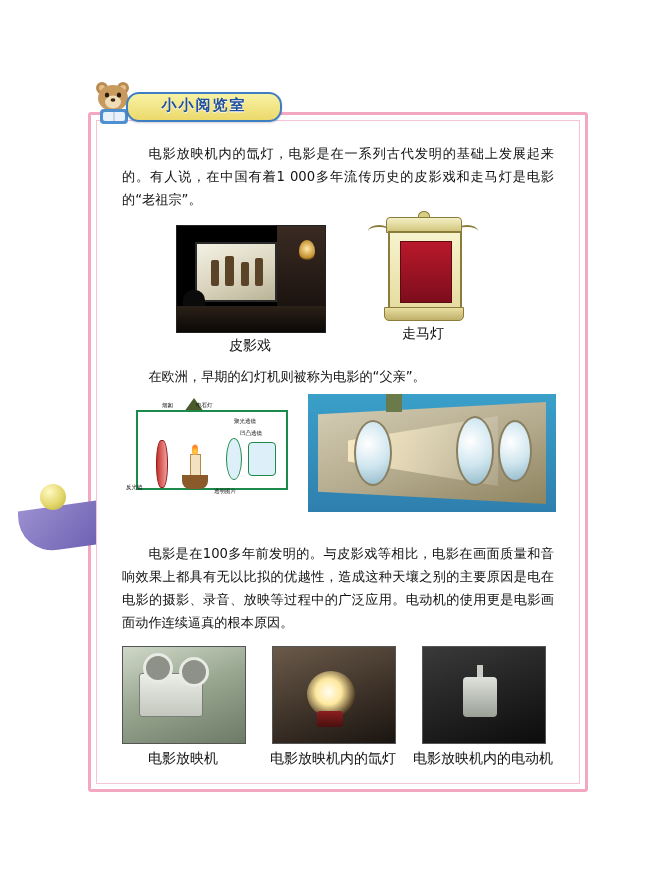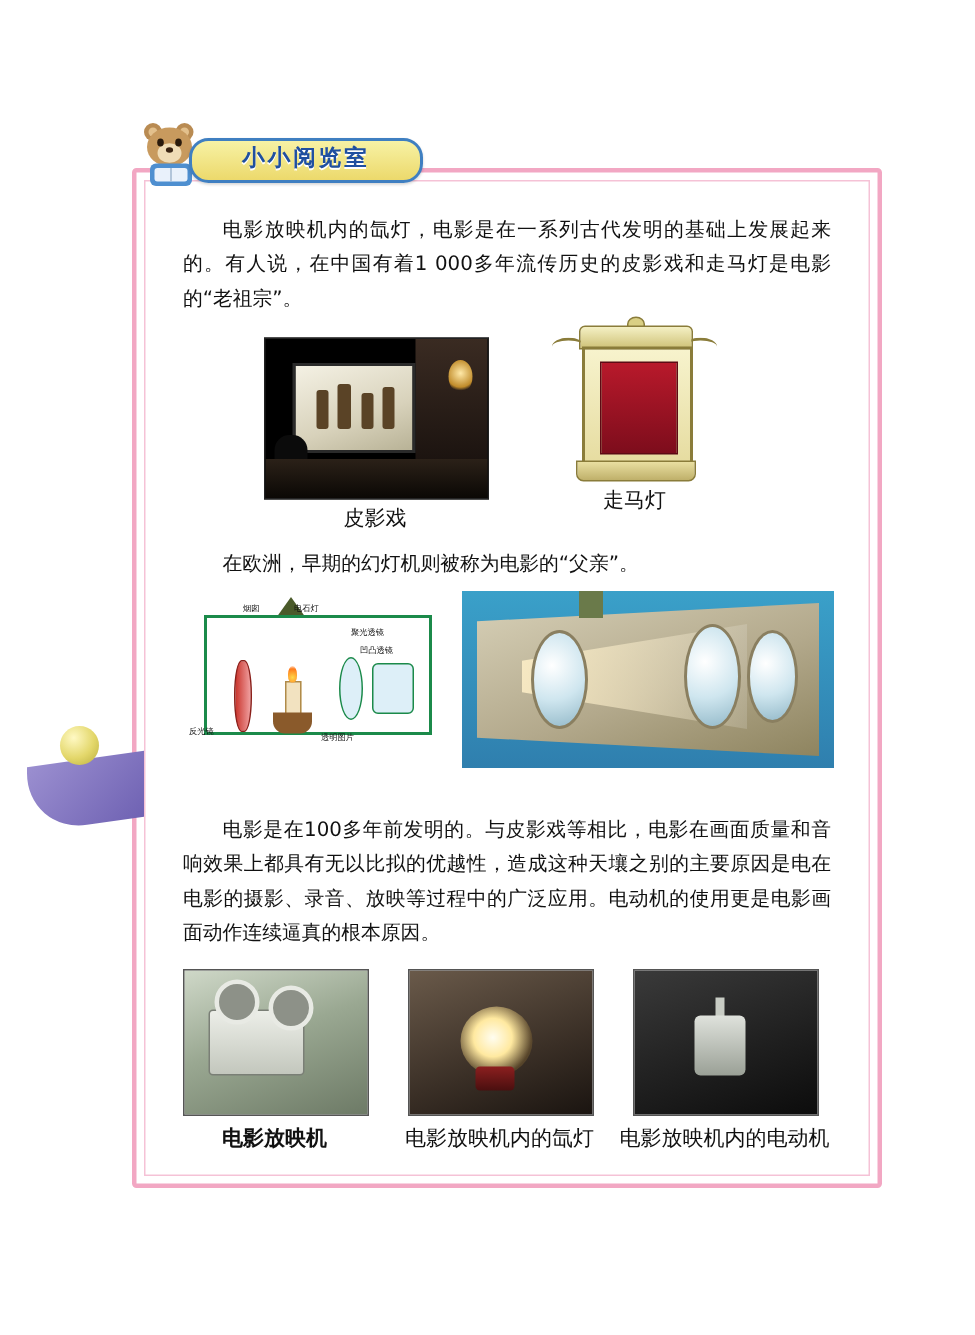--- a/index.html
+++ b/index.html
@@ -531,21 +531,21 @@
     </div>
 
     <p class="body-text" style="margin-top:16px;">电影是在100多年前发明的。与皮影戏等相比，电影在画面质量和音响效果上都具有无以比拟的优越性，造成这种天壤之别的主要原因是电在电影的摄影、录音、放映等过程中的广泛应用。电动机的使用更是电影画面动作连续逼真的根本原因。</p>
 
     <div class="figrow3">
       <div class="photo3 p3a">
         <div class="proj-body"></div>
         <div class="proj-reel" style="left:20px;top:6px;"></div>
         <div class="proj-reel" style="left:56px;top:10px;"></div>
       </div>
-      <div class="caption" style="position:absolute;left:18px;top:100px;width:122px;font-weight:bold;">电影放映机</div>
+      <div class="caption" style="position:absolute;left:18px;top:100px;width:122px;">电影放映机</div>
 
       <div class="photo3 p3b">
         <div class="lamp-glow"></div>
         <div class="lamp-base"></div>
       </div>
       <div class="caption" style="position:absolute;left:162px;top:100px;width:134px;">电影放映机内的氙灯</div>
 
       <div class="photo3 p3c">
         <div class="motor-shaft"></div>
         <div class="motor-body"></div>

